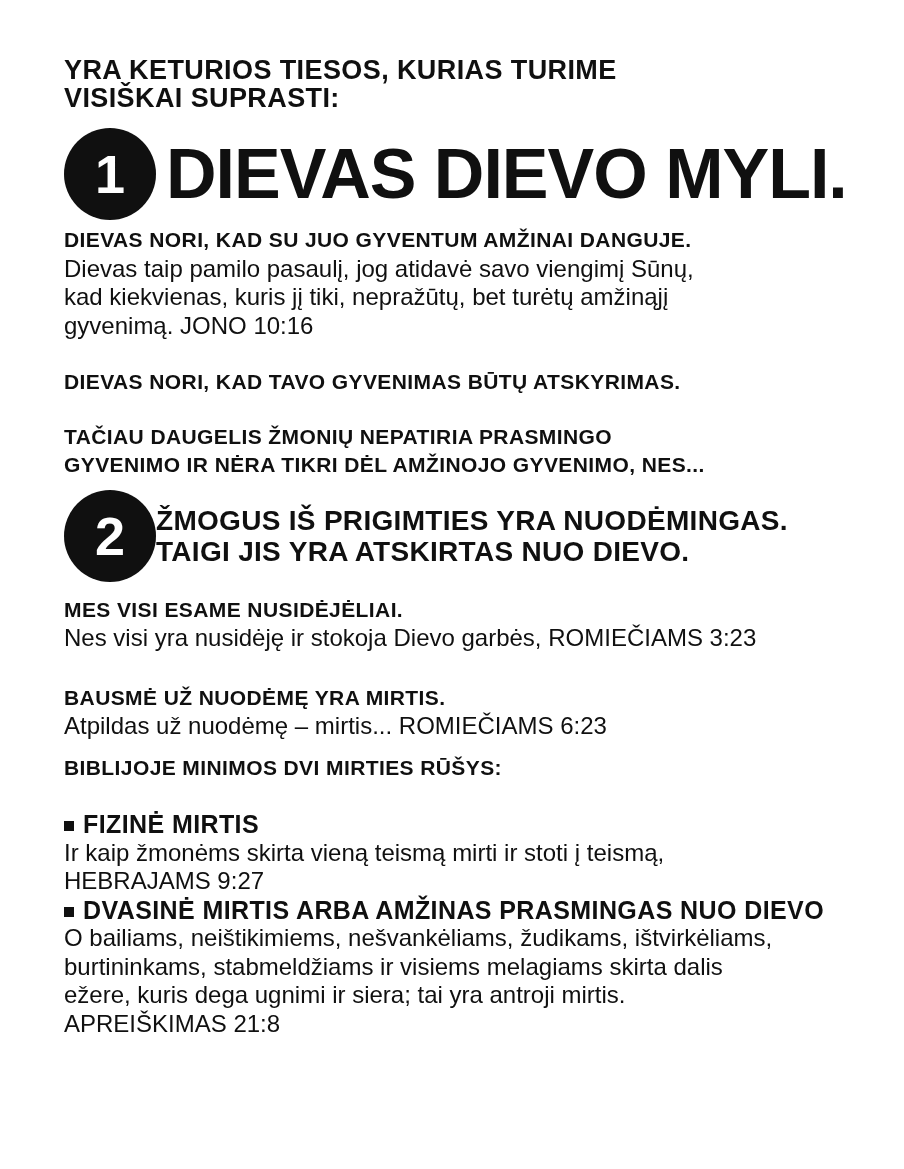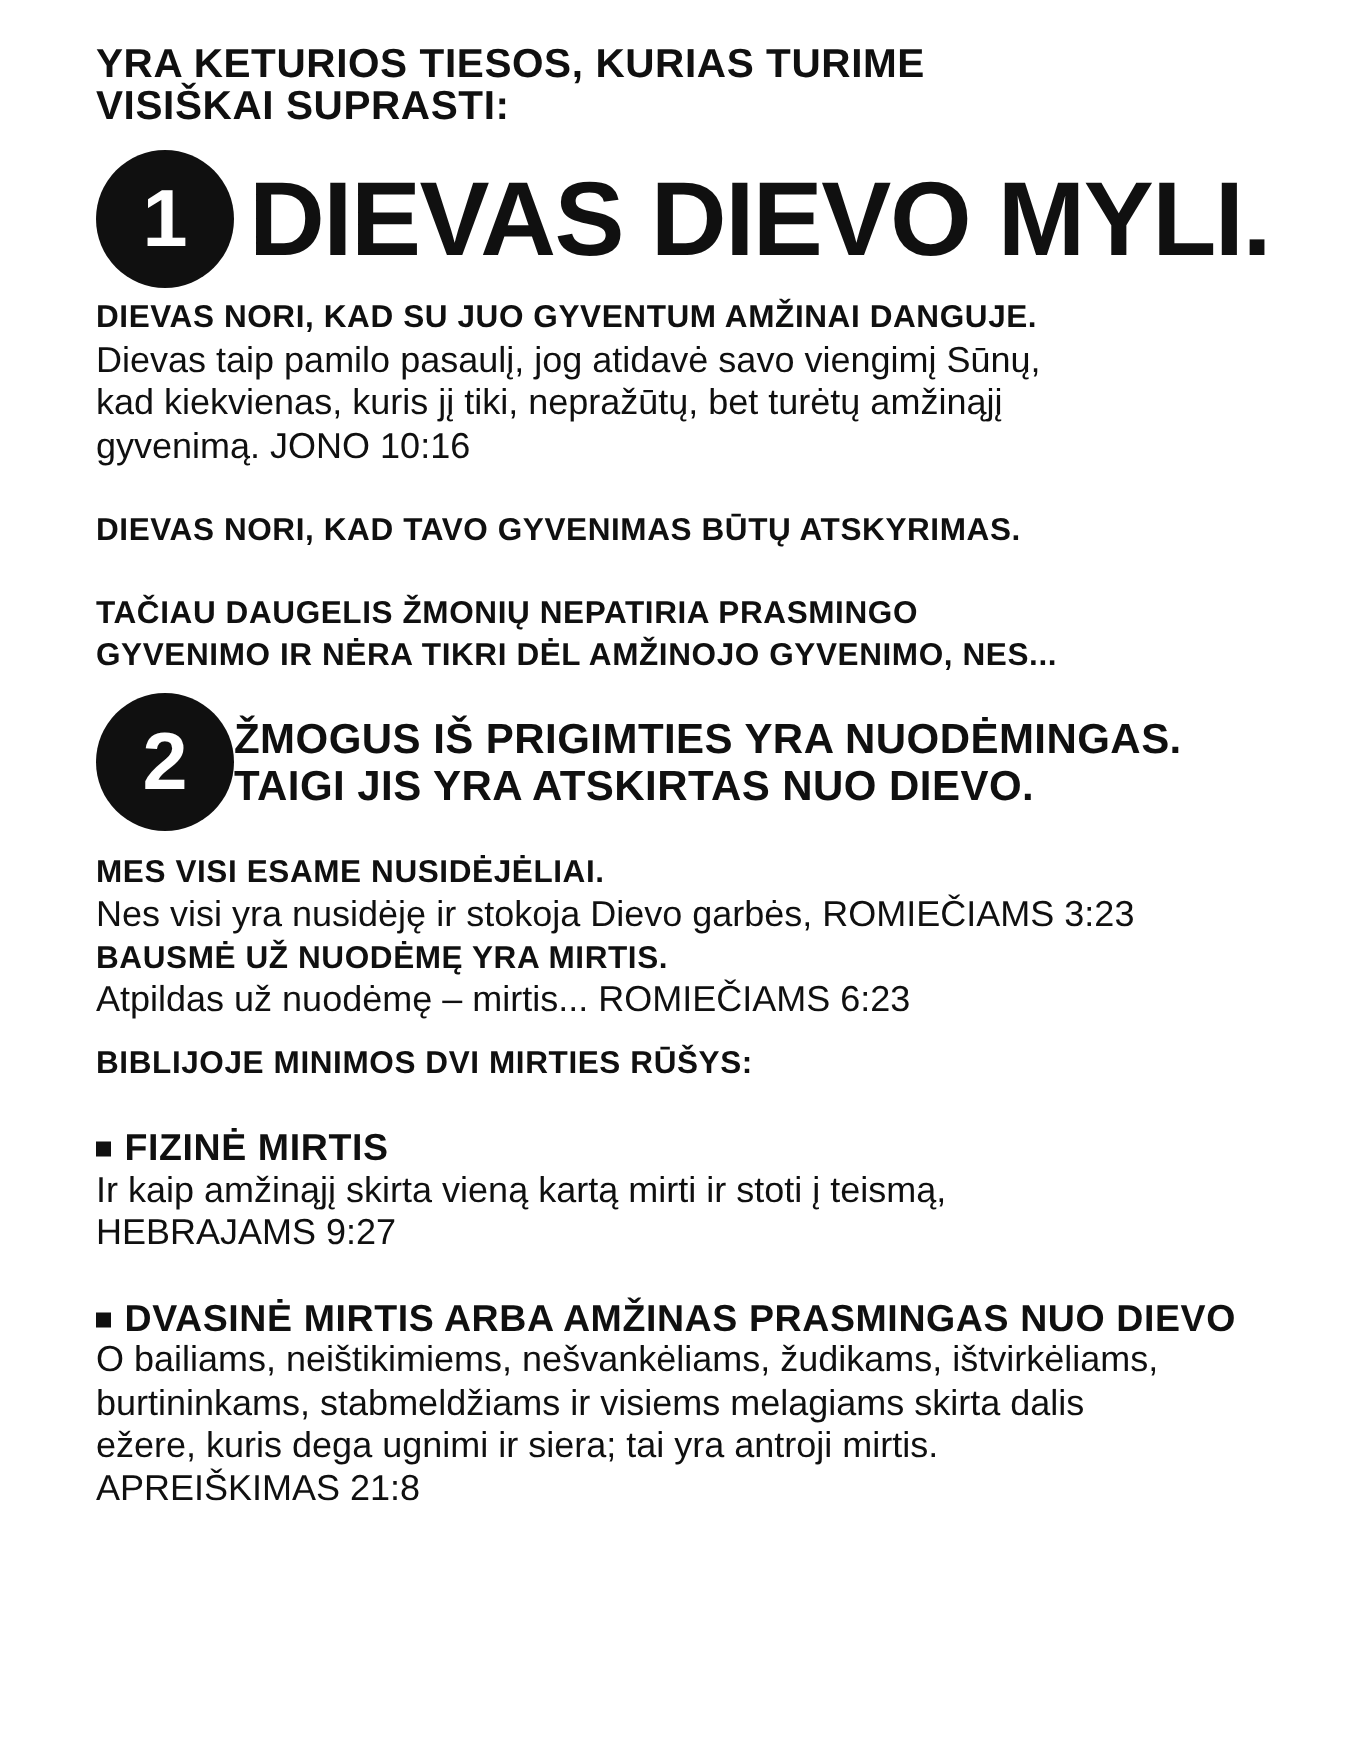--- a/index.html
+++ b/index.html
@@ -5,21 +5,21 @@
   html, body {
     margin: 0;
     padding: 0;
     background: #ffffff;
   }
   .page {
     position: relative;
     width: 904px;
     height: 1169px;
     box-sizing: border-box;
-    padding: 28px 40px 0 64px;
+    padding: 56px 40px 0 64px;
     background: #ffffff;
     color: #101010;
     font-family: "Liberation Sans", "DejaVu Sans", sans-serif;
     overflow: hidden;
   }
   .pre { white-space: pre-line; }
   p, h1, h2 { margin: 0; padding: 0; }
 
   .intro {
     font-size: 27px;
@@ -71,30 +71,29 @@
   .section .hdr {
     font-size: 21px;
     font-weight: bold;
     letter-spacing: 0.4px;
     line-height: 28.5px;
   }
   .s1 { margin-top: 6px; }
   .s2 { margin-top: 28px; }
   .transition { margin-top: 26px; }
   .s-mes { margin-top: 14px; }
-  .s-bausme { }
+  .s-bausme { margin-top: 31px; }
   .list-intro { margin-top: 13px; }
   .bullets { margin-top: 28px; }
 
   .bullet-label {
     font-size: 25px;
     font-weight: bold;
     letter-spacing: 0.4px;
     line-height: 28.5px;
-    margin-top: 28px;
   }
   .sq {
     display: inline-block;
     width: 10px;
     height: 10px;
     background: #101010;
     margin-right: 9px;
     vertical-align: 2px;
   }
   .ref-block { display: block; }
@@ -149,21 +148,21 @@
   </div>
 
   <div class="section list-intro">
     <p class="hdr">BIBLIJOJE MINIMOS DVI MIRTIES RŪŠYS:</p>
   </div>
 
   <div class="section bullets">
 
     <div>
       <p class="bullet-label"><span class="sq"></span><span>FIZINĖ MIRTIS</span></p>
-      <p class="body pre"><span>Ir kaip amžinąjį skirta vieną kartą mirti ir stoti į teismą,</span><span class="ref ref-block">HEBRAJAMS 9:27</span></p>
+      <p class="body pre"><span>Ir kaip žmonėms skirta vieną teismą mirti ir stoti į teismą,</span><span class="ref ref-block">HEBRAJAMS 9:27</span></p>
     </div>
 
     <div>
       <p class="bullet-label"><span class="sq"></span><span>DVASINĖ MIRTIS ARBA AMŽINAS PRASMINGAS NUO DIEVO</span></p>
       <p class="body pre"><span>O bailiams, neištikimiems, nešvankėliams, žudikams, ištvirkėliams,
 burtininkams, stabmeldžiams ir visiems melagiams skirta dalis
 ežere, kuris dega ugnimi ir siera; tai yra antroji mirtis.</span><span class="ref ref-block">APREIŠKIMAS 21:8</span></p>
     </div>
 
   </div>

